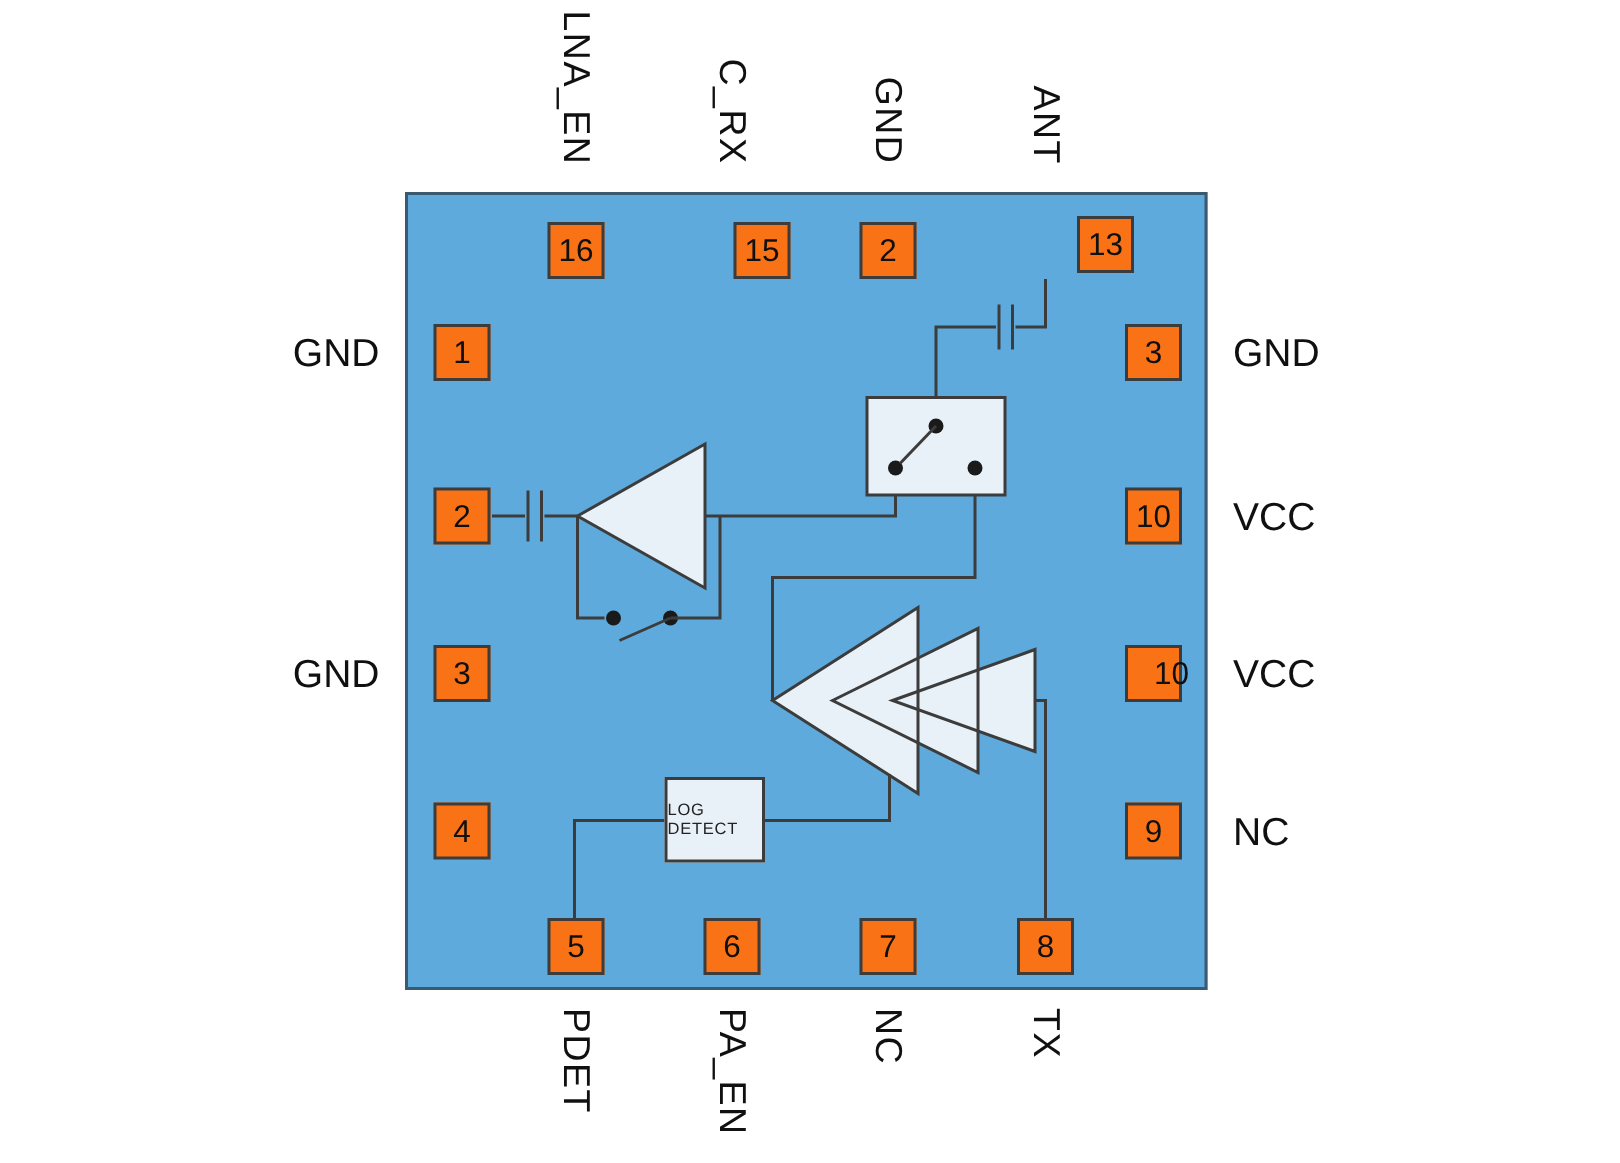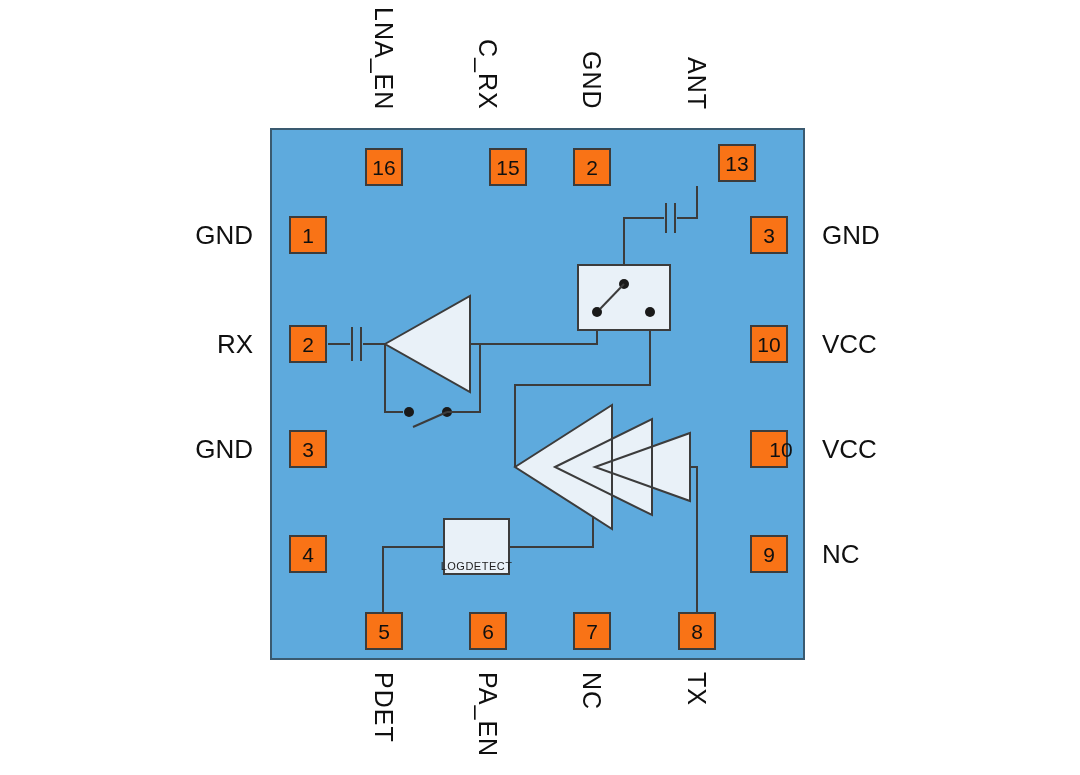--- a/index.html
+++ b/index.html
@@ -25,21 +25,21 @@
   .hlabel.right { left:822px; text-align:left; }
   .vlabel {
     position:absolute; z-index:3; writing-mode:vertical-rl;
     font-size:25px; line-height:30px; white-space:nowrap; letter-spacing:1px;
   }
   .vlabel.top    { bottom:665px; }
   .vlabel.bottom { top:672px; }
   .logdetect {
     position:absolute; left:443px; top:518px; width:67px; height:57px; box-sizing:border-box;
     background:#E9F1F8; border:2px solid #3C3C3C; z-index:3;
-    display:flex; flex-direction:row; align-items:flex-end; justify-content:center;
+    display:flex; flex-direction:column; align-items:flex-start; justify-content:center;
     font-size:11px; line-height:13px; letter-spacing:0.5px; color:#222;
   }
 </style>
 </head>
 <body>
 
 <div class="canvas">
 
   <div class="chip"></div>
 
@@ -121,21 +121,20 @@
   <div class="pin" style="left:469px; top:612px;">6</div>
   <div class="pin" style="left:573px; top:612px;">7</div>
   <div class="pin" style="left:678px; top:612px;">8</div>
 
   <div class="vlabel top" style="left:369px;">LNA_EN</div>
   <div class="vlabel top" style="left:473px;">C_RX</div>
   <div class="vlabel top" style="left:577px;">GND</div>
   <div class="vlabel top" style="left:682px;">ANT</div>
 
   <div class="hlabel left" style="top:219px;">GND</div>
-  <div class="hlabel left" style="top:328px;">RX</div>
   <div class="hlabel left" style="top:433px;">GND</div>
 
   <div class="hlabel right" style="top:219px;">GND</div>
   <div class="hlabel right" style="top:328px;">VCC</div>
   <div class="hlabel right" style="top:433px;">VCC</div>
   <div class="hlabel right" style="top:538px;">NC</div>
 
   <div class="vlabel bottom" style="left:369px;">PDET</div>
   <div class="vlabel bottom" style="left:473px;">PA_EN</div>
   <div class="vlabel bottom" style="left:577px;">NC</div>

